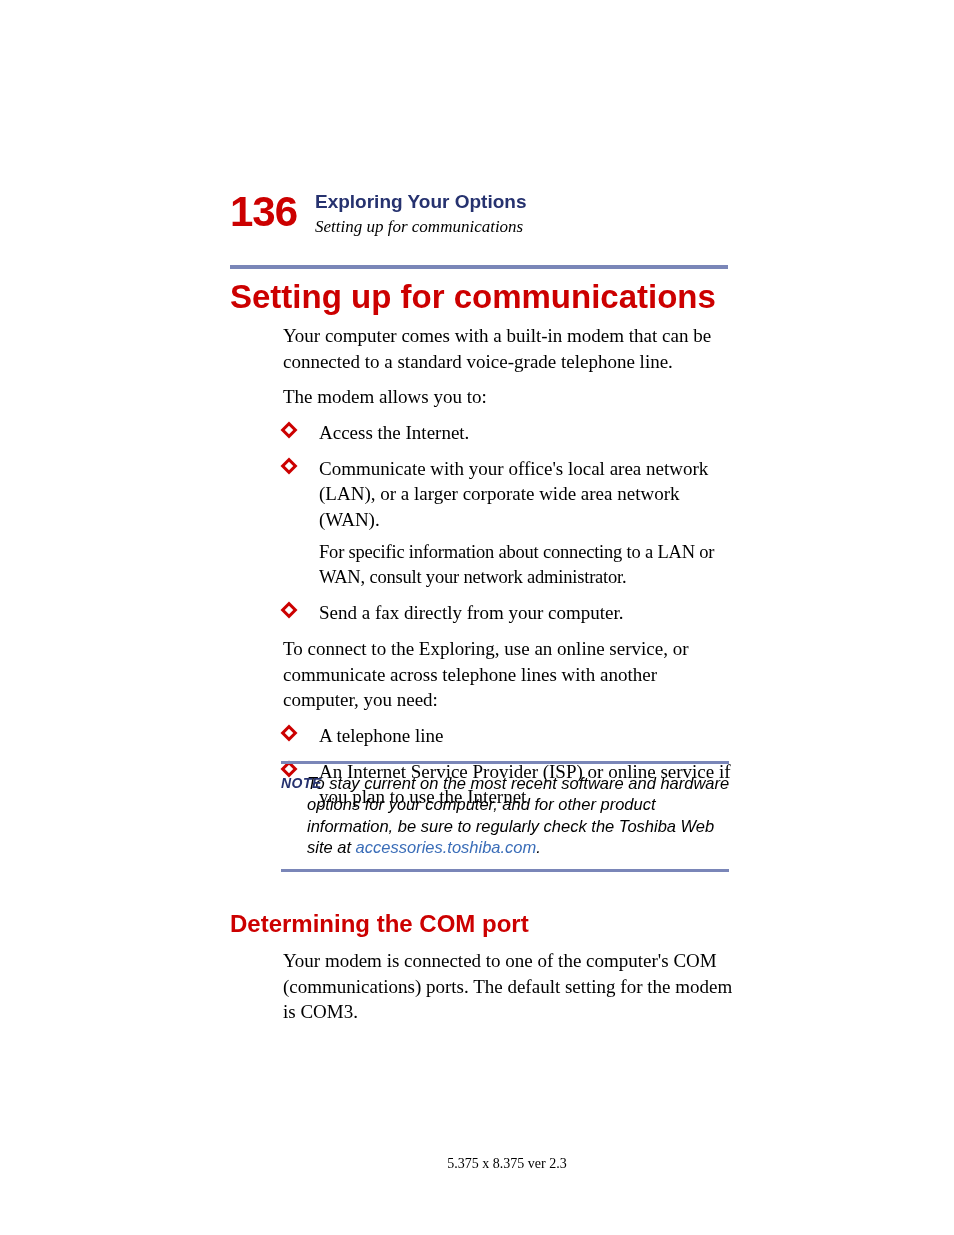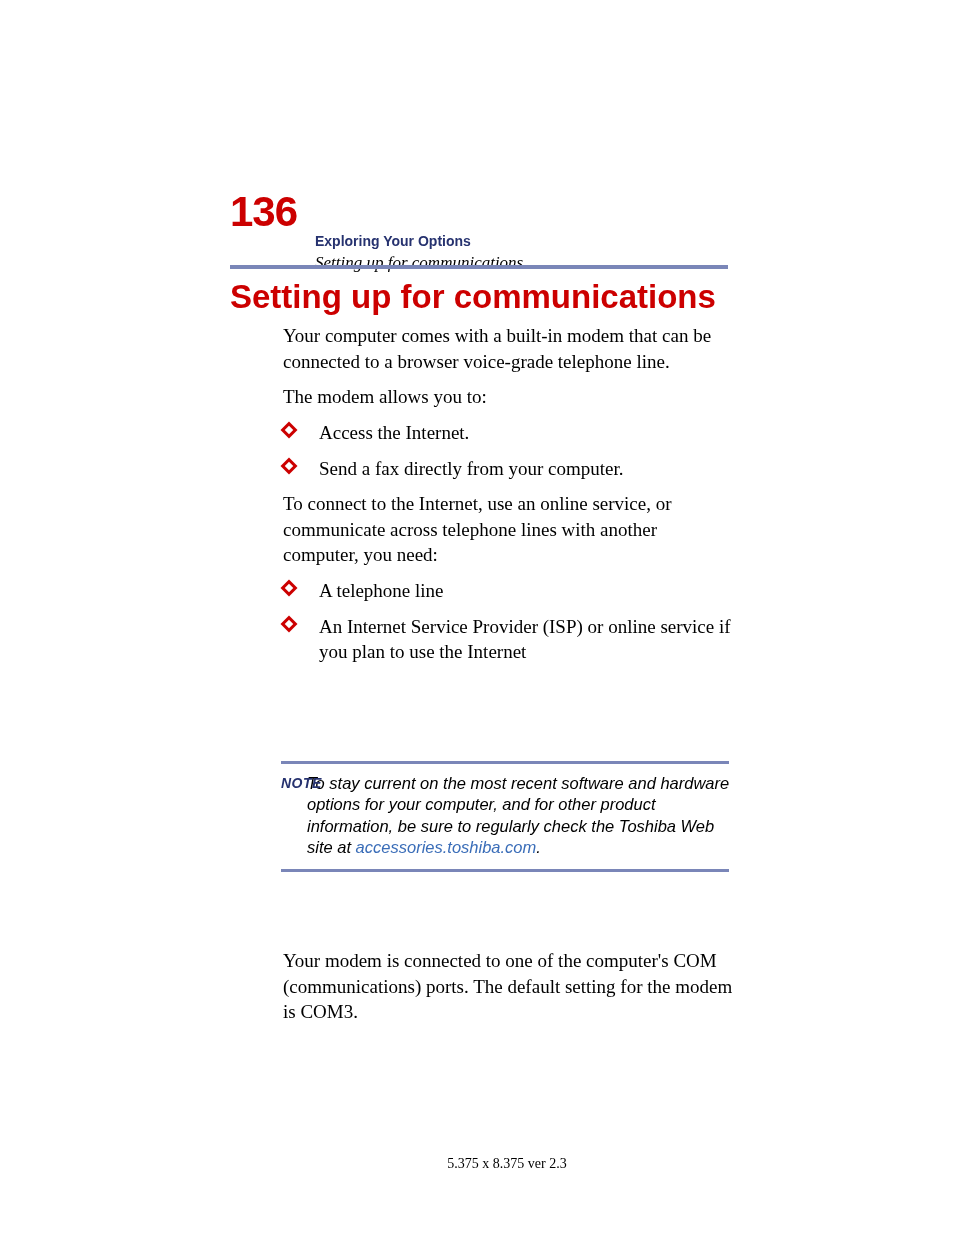--- a/index.html
+++ b/index.html
@@ -34,23 +34,22 @@
     top: 0;
   }
   .header-text {
     position: absolute;
     left: 85px;
     top: 3px;
   }
   .chapter-title {
     font-family: "Arial Narrow", Arial, sans-serif;
     font-weight: 700;
-    font-size: 14px;
+    font-size: 19px;
     color: #26326f;
-    margin-top: 42px;
   }
   .section-subtitle {
     font-style: italic;
     font-size: 17px;
     margin-top: 4px;
   }
   .rule-thick {
     position: absolute;
     left: 230px;
     width: 498px;
@@ -174,48 +173,53 @@
       <div class="chapter-title">Exploring Your Options</div>
       <div class="section-subtitle">Setting up for communications</div>
     </div>
   </div>
 
   <div class="rule-thick" style="top:265px;"></div>
 
   <div class="main-heading" style="top:278px;">Setting up for communications</div>
 
   <div class="body" style="top:323px;">
-    <p class="para">Your computer comes with a built-in modem that can be connected to a browser voice-grade telephone line.</p>
+    <p class="para">Your computer comes with a built-in modem that can be connected to a standard voice-grade telephone line.</p>
     <p class="para">The modem allows you to:</p>
     <ul class="diamond">
       <li>
         <span>Access the Internet.</span>
       </li>
       <li>
+        <span>Communicate with your office's local area network (LAN), or a larger corporate wide area network (WAN).</span>
+        <p class="sub-note">For specific information about connecting to a LAN or WAN, consult your network administrator.</p>
+      </li>
+      <li>
         <span>Send a fax directly from your computer.</span>
       </li>
     </ul>
-    <p class="para">To connect to the Internet, use an online service, or communicate across telephone lines with another computer, you need:</p>
+    <p class="para">To connect to the Exploring, use an online service, or communicate across telephone lines with another computer, you need:</p>
     <ul class="diamond">
       <li><span>A telephone line</span></li>
       <li><span>An Internet Service Provider (ISP) or online service if you plan to use the Internet</span></li>
     </ul>
   </div>
 
   <div class="rule-thin" style="top:761px;"></div>
 
   <div class="note-block" style="top:773px;">
     <div class="note-label">NOTE</div>
     <div class="note-text">
       <span>To stay current on the most recent software and hardware options for your computer, and for other product information, be sure to regularly check the Toshiba Web site at </span><a href="#" class="note-link">accessories.toshiba.com</a><span>.</span>
     </div>
   </div>
 
   <div class="rule-thin" style="top:869px;"></div>
 
+  <div class="sub-heading" style="top:910px;">Determining the COM port</div>
 
   <div class="body" style="top:948px;">
     <p class="para">Your modem is connected to one of the computer's COM (communications) ports. The default setting for the modem is COM3.</p>
   </div>
 
   <div class="footer">5.375 x 8.375 ver 2.3</div>
 
 </div>
 
 </body></html>

